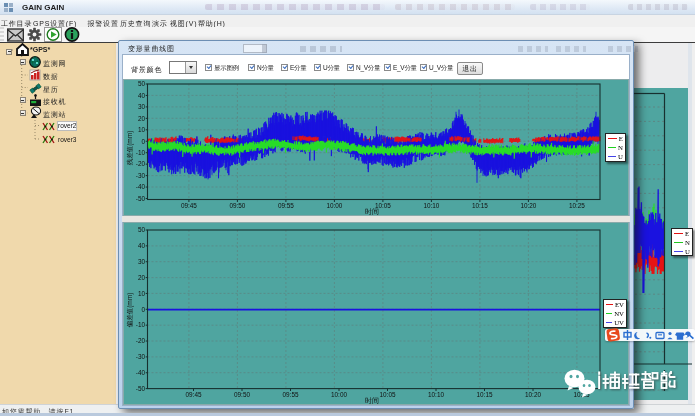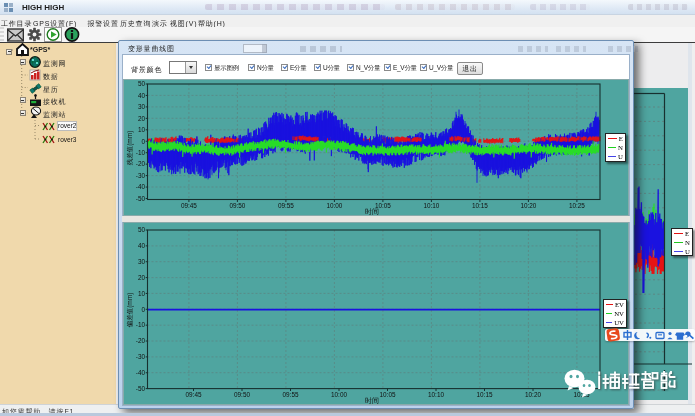--- a/index.html
+++ b/index.html
@@ -19,21 +19,21 @@
 </style></head>
 <body>
 
 <div class="abs" style="left:0;top:0;width:695px;height:15px;background:linear-gradient(#f4f8fc,#dfe9f5 60%,#d3e1f1);border-bottom:1px solid #c8d4e2">
  <svg class="abs" style="left:4px;top:3px" width="10" height="9" viewBox="0 0 10 9">
   <rect x="0" y="0" width="4" height="4" fill="#6b8fb3"></rect>
       <rect x="5" y="0" width="4" height="4" fill="#9ab0c8"></rect>
   <rect x="0" y="5" width="4" height="4" fill="#9ab0c8"></rect>
       <rect x="5" y="5" width="4" height="4" fill="#6b8fb3"></rect>
  </svg>
- <span class="abs" style="left:22px;top:2.5px;font-size:8px;font-weight:bold;color:#1c1c1c">HIGH HIGH</span>
+ <span class="abs" style="left:22px;top:2.5px;font-size:8px;font-weight:bold;color:#1c1c1c">GAIN GAIN</span>
  <span class="abs" style="left:205px;top:4px;width:180px;height:6px;background:repeating-linear-gradient(90deg,rgba(165,140,175,.30) 0 7px,rgba(205,190,215,.10) 7px 12px);border-radius:2px"></span>
  <span class="abs" style="left:395px;top:4px;width:120px;height:6px;background:repeating-linear-gradient(90deg,rgba(170,145,160,.26) 0 6px,rgba(210,200,210,.10) 6px 11px);border-radius:2px"></span>
  <span class="abs" style="left:530px;top:4px;width:60px;height:6px;background:repeating-linear-gradient(90deg,rgba(160,145,175,.24) 0 6px,rgba(205,200,215,.09) 6px 10px);border-radius:2px"></span>
  <span class="abs" style="left:628px;top:4px;width:60px;height:6px;background:repeating-linear-gradient(90deg,rgba(150,140,160,.26) 0 5px,rgba(200,195,210,.1) 5px 9px);border-radius:2px"></span>
 </div>
 
 <div class="abs" style="left:0;top:16px;width:695px;height:11px;background:#f0f0f0;font-size:7px">
     <span class="abs cjk7" style="left:1px;top:3px">工作目录</span>
     <span class="abs cjk7" style="left:33px;top:3px">GPS设置(F)</span>
     <span class="abs cjk7" style="left:87.5px;top:3px">报警设置</span>

